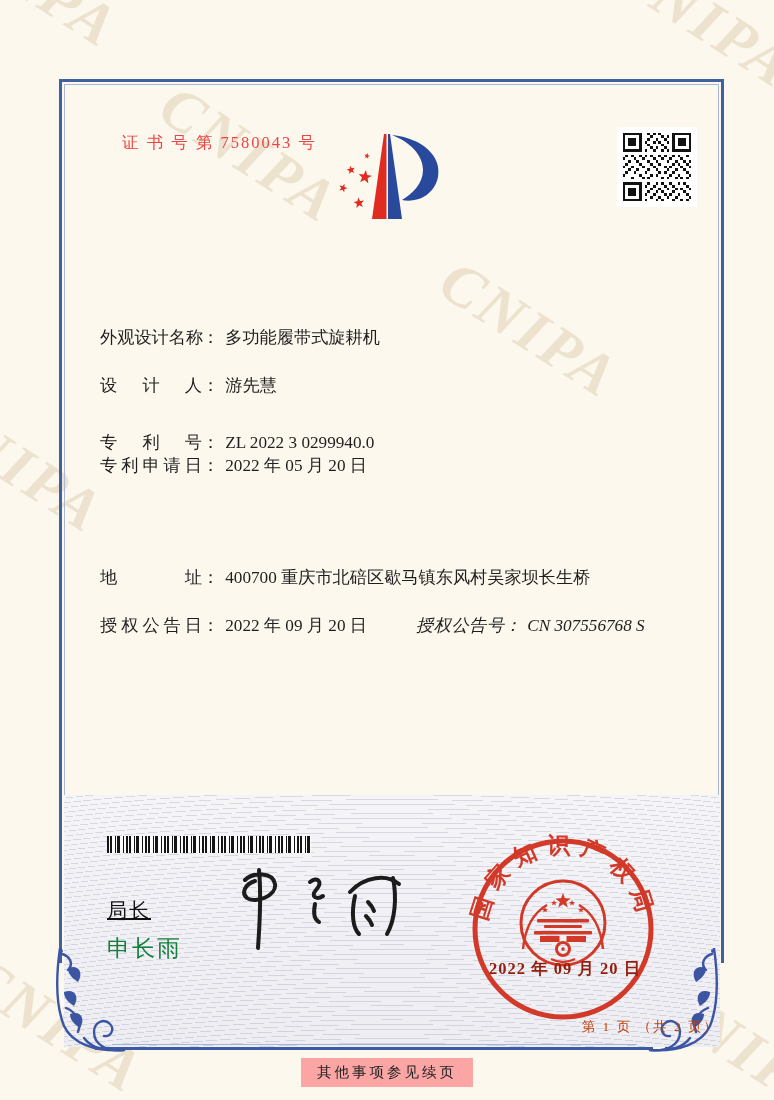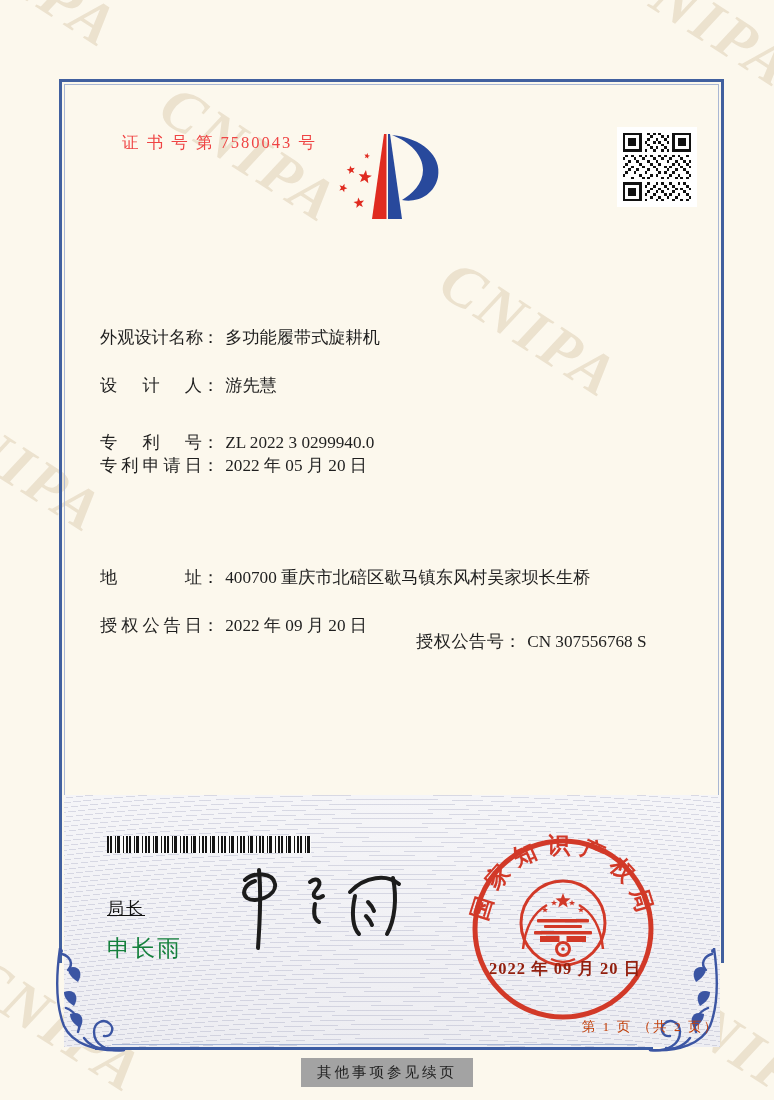--- a/index.html
+++ b/index.html
@@ -33,51 +33,51 @@
   .logo{left:326px;top:121px;z-index:4;}
   .title{left:60px;top:234px;width:659px;text-align:center;z-index:4;
          font-family:"Liberation Sans","DejaVu Sans",sans-serif;
          font-weight:700;font-size:34px;letter-spacing:8px;color:#141414;}
 
   .fields{left:100px;top:325px;width:600px;height:340px;z-index:4;}
   .frow{position:absolute;left:0;font-size:17.2px;color:#1f1f1f;white-space:nowrap;}
   .flabel{display:inline-block;width:102px;text-align:justify;text-align-last:justify;vertical-align:bottom;}
   .flabel.narrow{width:88px;}
   .fcolon{margin-right:6px;}
-  .pair2{position:absolute;left:316px;top:16px;}
+  .pair2{position:absolute;left:316px;top:0;font-style:italic;}
 
   .paras{left:100px;top:646px;width:592px;z-index:4;}
   .paras p{margin:0;font-size:15.8px;line-height:28.6px;text-align:justify;
            text-indent:2em;color:#222;}
 
   .barcode{left:107px;top:836px;width:204px;height:17px;z-index:4;
            background:repeating-linear-gradient(90deg,
              #141414 0 2px,#fbfbfb 2px 3px,#141414 3px 5px,#fbfbfb 5px 8px,
              #141414 8px 9px,#fbfbfb 9px 10px,#141414 10px 13px,#fbfbfb 13px 16px,
              #141414 16px 17px,#fbfbfb 17px 19px);}
 
   .sig-title{left:107px;top:897px;font-family:"Liberation Sans","DejaVu Sans",sans-serif;
-             font-size:17px;letter-spacing:2px;color:#111;z-index:5;text-decoration:underline;}
+             font-size:20px;letter-spacing:2px;color:#111;z-index:5;text-decoration:underline;}
   .sig-name{left:107px;top:933px;font-family:"Liberation Sans","DejaVu Sans",sans-serif;
             font-size:23px;letter-spacing:2px;color:#15803d;z-index:5;}
   .sig-svg{left:215px;top:860px;z-index:5;}
 
   .seal{left:467px;top:833px;z-index:6;opacity:0.95;}
   .seal-date{left:489px;top:958px;width:160px;font-size:16.5px;font-weight:600;
              letter-spacing:1px;color:#93200f;z-index:7;white-space:nowrap;}
 
   .page-info{left:60px;top:1018px;width:659px;text-align:right;font-size:13.5px;
              letter-spacing:2px;color:#c2410c;z-index:7;}
 
   .rule-thin{left:112px;top:1044px;width:525px;height:1px;background:#a4b4d6;z-index:5;}
   .rule-thick{left:95px;top:1047px;width:558px;height:3px;background:#3c5ca3;z-index:5;}
   .orn{z-index:6;}
 
   .cont-wrap{left:0;top:1058px;width:774px;text-align:center;z-index:7;}
-  .cont-note{display:inline-block;background:#a3a3a3;padding:5px 16px;font-size:14.5px;
+  .cont-note{display:inline-block;background:#fca5a5;padding:5px 16px;font-size:14.5px;
              letter-spacing:3px;color:#222;}
 </style>
 </head>
 <body>
 
 <div class="page">
 
   <div class="wm" style="left:-70px;top:-55px">CNIPA</div>
   <div class="wm" style="left:150px;top:120px">CNIPA</div>
   <div class="wm" style="left:430px;top:295px">CNIPA</div>

